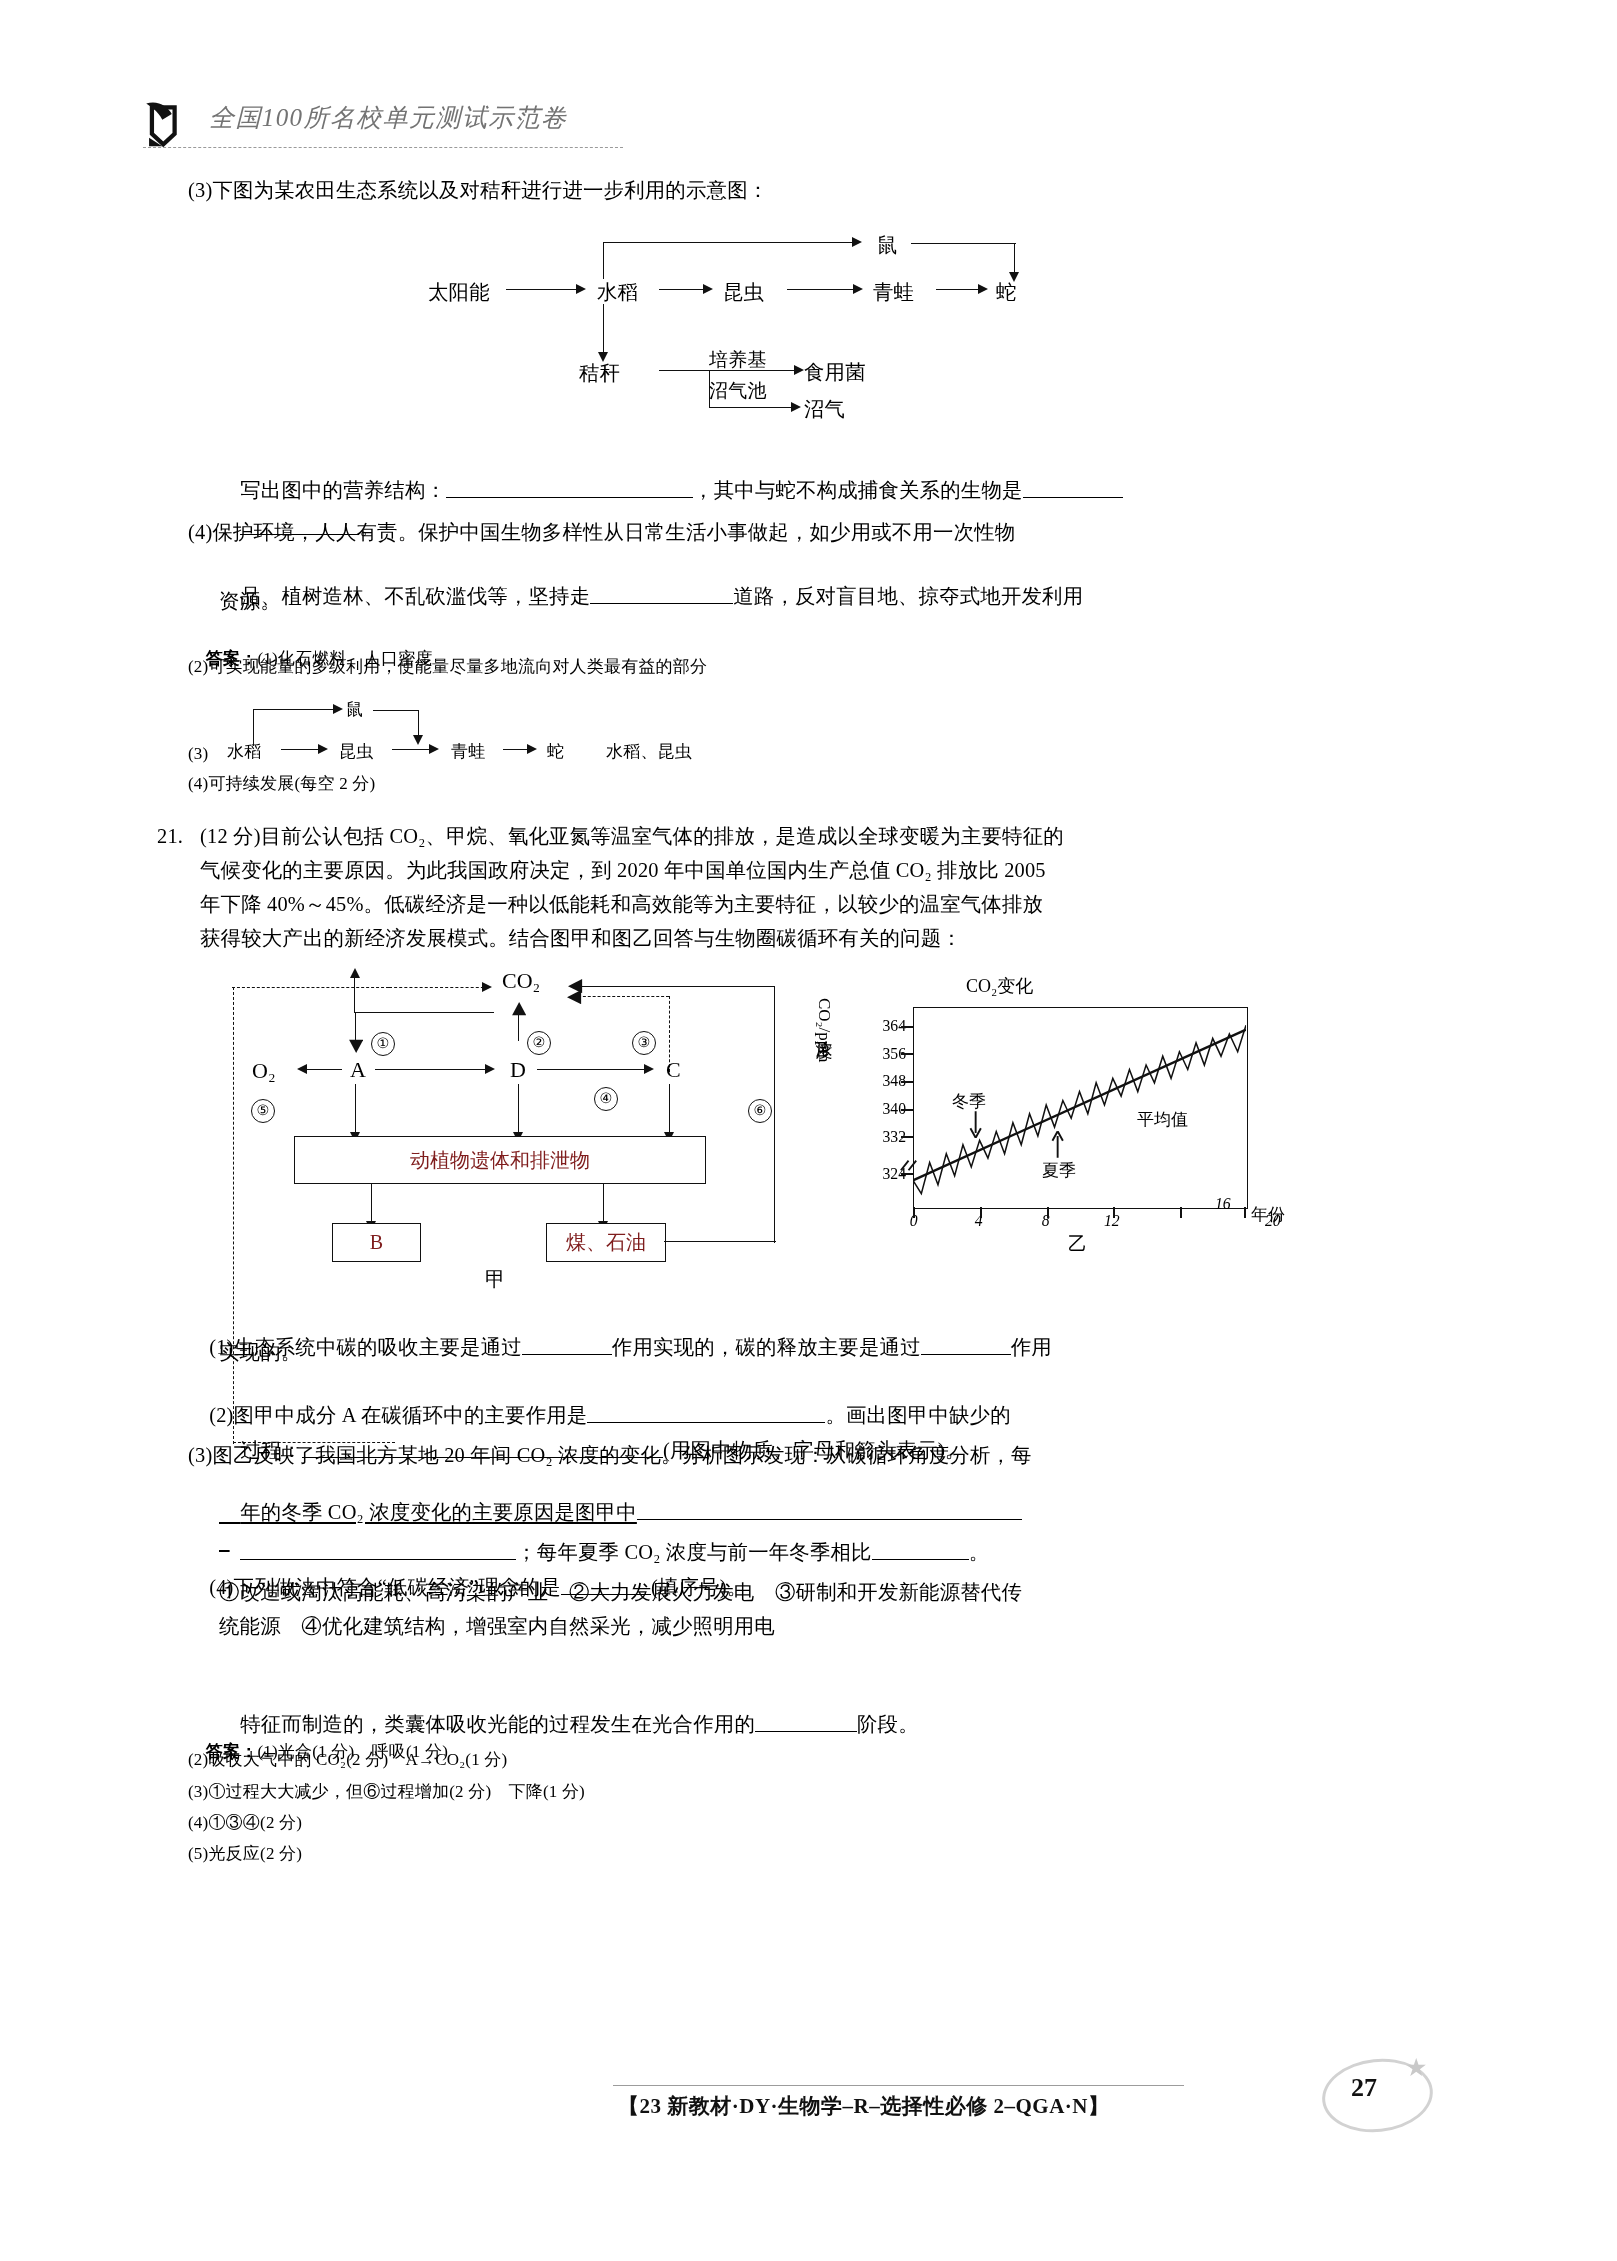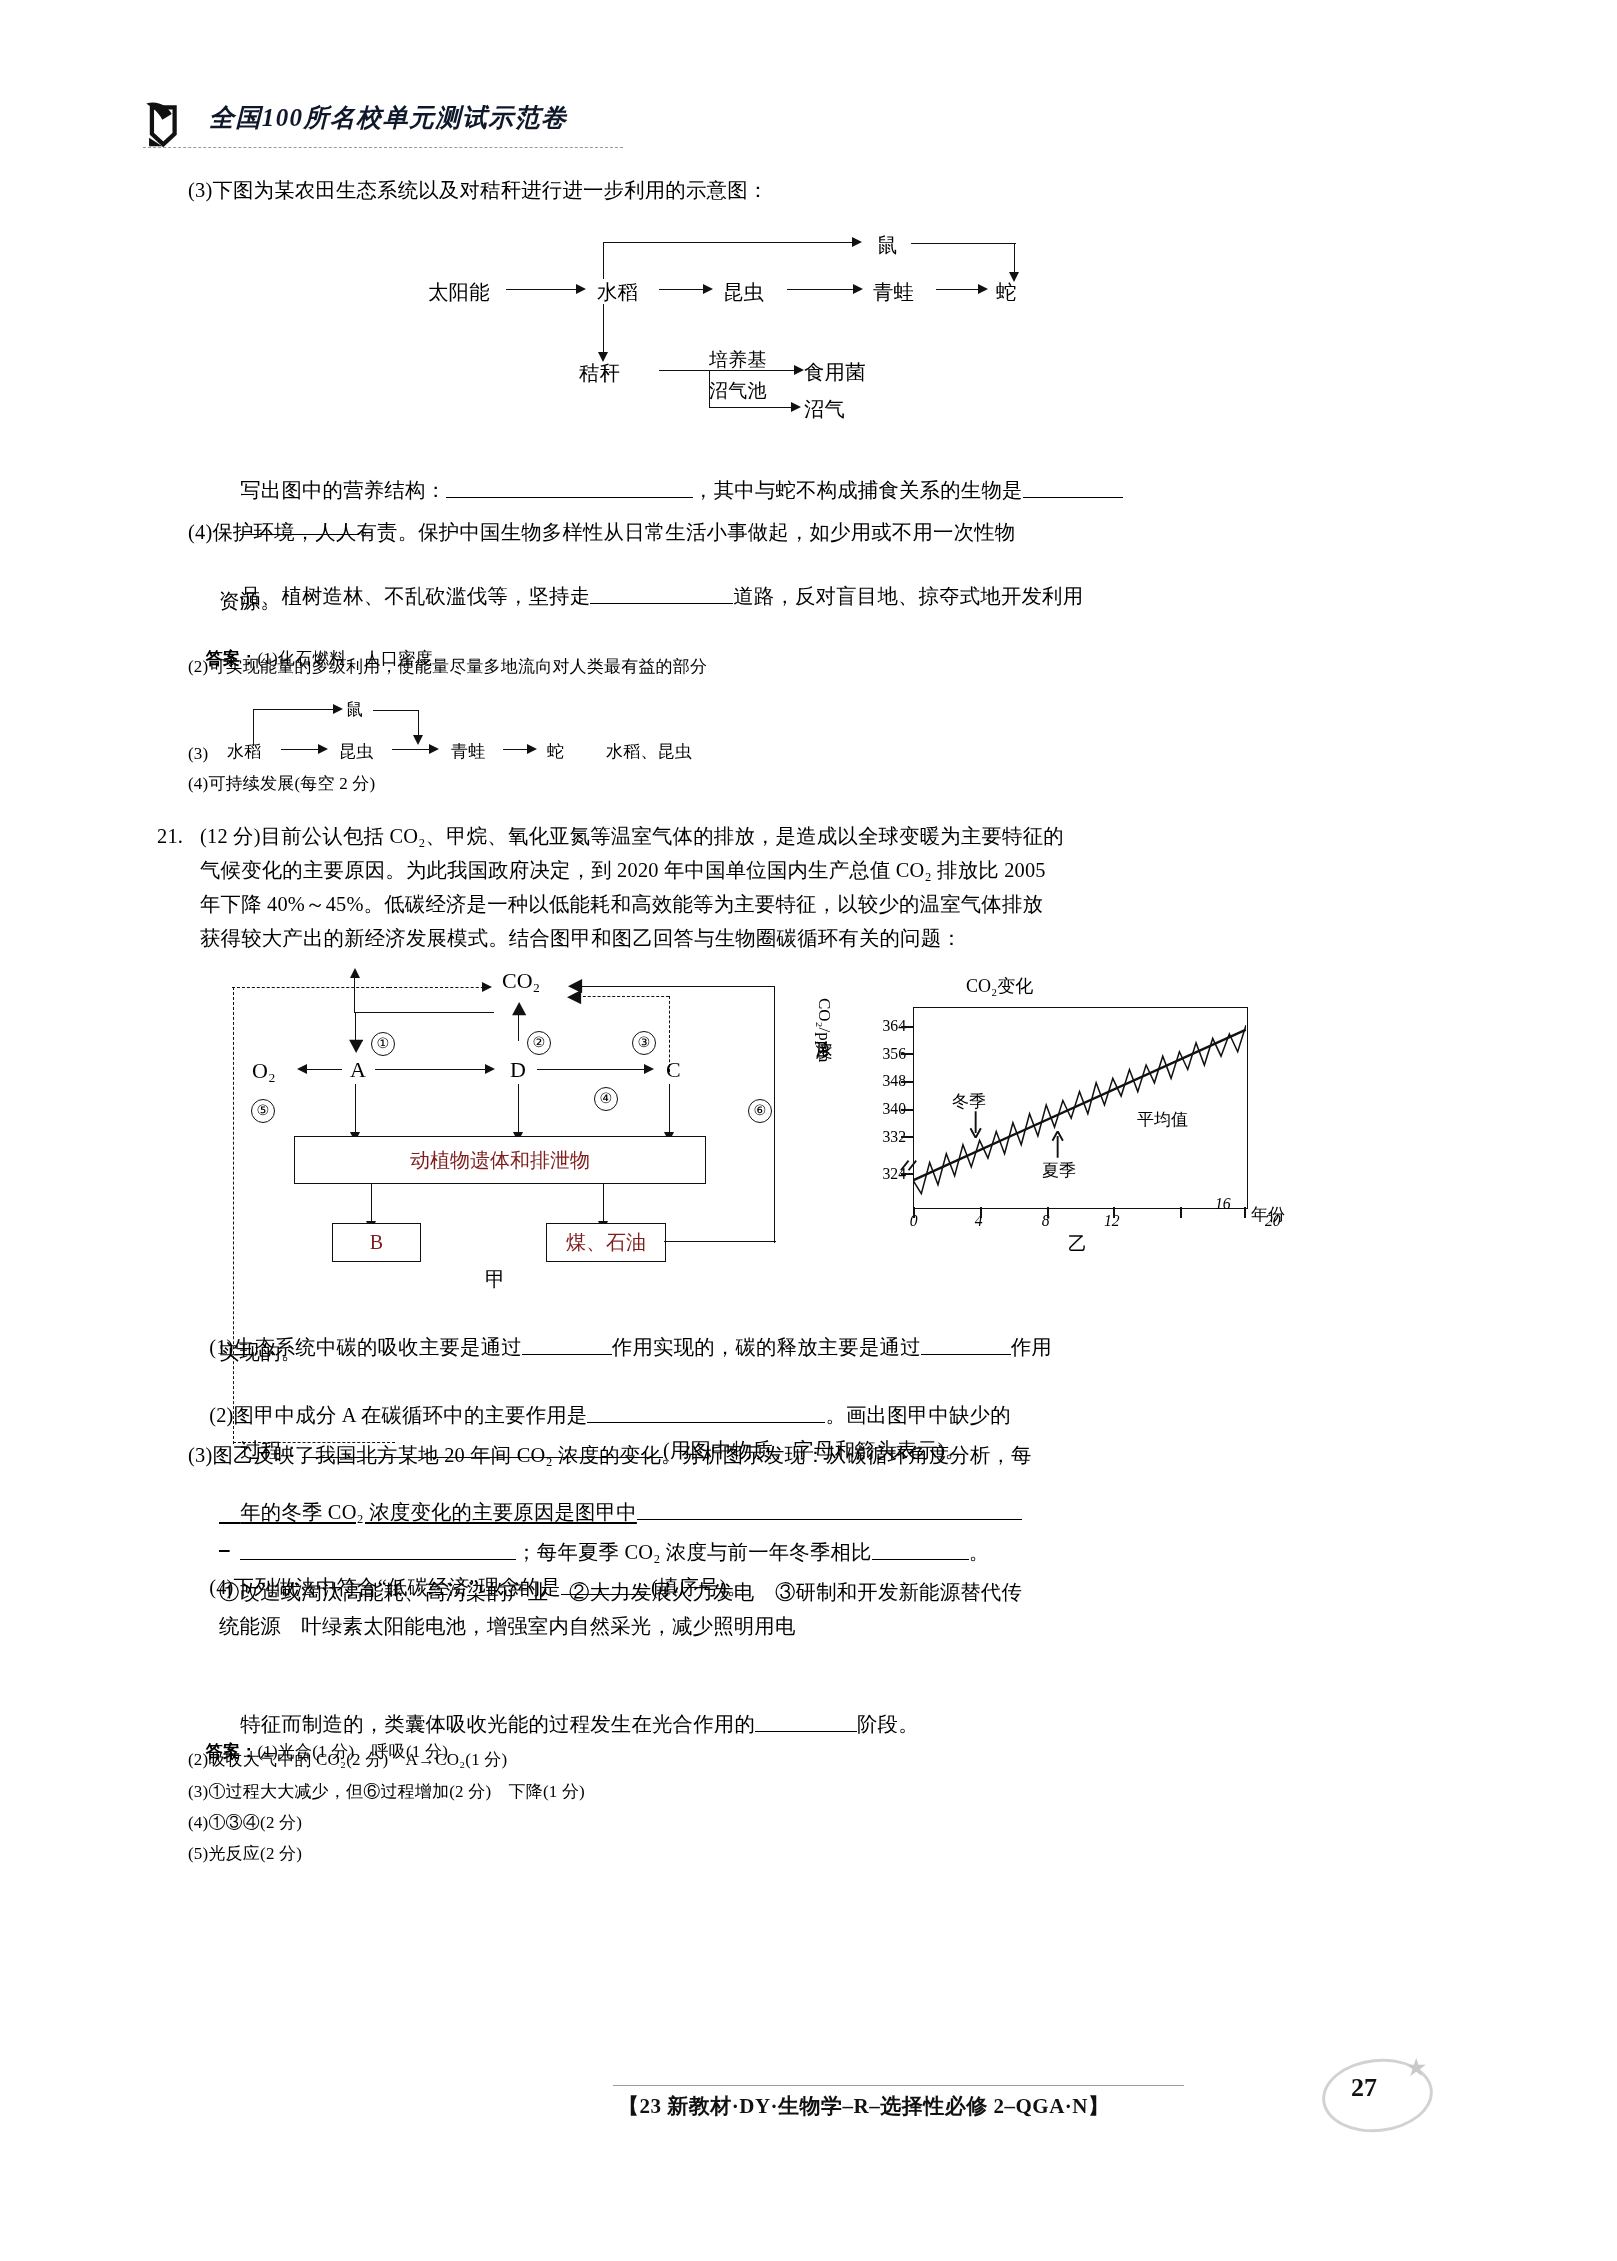--- a/index.html
+++ b/index.html
@@ -5,22 +5,22 @@
   html,body{margin:0;padding:0;background:#f0f0f0;}
   body{font-family:"Liberation Serif","DejaVu Serif",serif;}
   .page{position:relative;width:1617px;height:2261px;background:#fff;overflow:hidden;}
   .sheet{position:absolute;left:0;top:0;width:1617px;height:2261px;background:#fff;}
 
   
   .sidebar{position:absolute;left:1313px;top:0;width:305px;height:2261px;}
 
   
   .brand{position:absolute;left:143px;top:97px;width:428px;height:52px;}
-  .brandtext{position:absolute;left:67px;top:3.8px;font-size:25px;font-weight:700;
-     font-style:italic;letter-spacing:1.4px;color:#0f172a;font-family:"Liberation Serif",serif;white-space:nowrap;}
+  .brandtext{position:absolute;left:67px;top:3.8px;font-size:25px;font-weight:400;
+     font-style:italic;letter-spacing:1.4px;color:#737373;font-family:"Liberation Serif",serif;white-space:nowrap;}
   .brandline{position:absolute;left:143px;top:147px;width:480px;border-top:1.4px dashed #9a9a9a;}
 
   
   .t{position:absolute;color:#000;white-space:pre;font-family:"Liberation Serif","DejaVu Serif",serif;}
   .body-q{font-size:20.4px;line-height:1.38;letter-spacing:0.2px;}
   .body-a{font-size:17px;line-height:1.38;letter-spacing:0.2px;}
   .blk{font-weight:700;}
 
   .ul{display:inline-block;border-bottom:1.4px solid #000;vertical-align:baseline;height:1.05em;}
 
@@ -298,21 +298,21 @@
     <span>年的冬季 CO₂ 浓度变化的主要原因是图甲中</span><span class="ul" style="width:385px;"></span>
   </div>
   <div class="t body-q" style="left:219px;top:1509px;">
     <span class="ul" style="width:276px;"></span><span>；每年夏季 CO₂ 浓度与前一年冬季相比</span><span class="ul" style="width:97px;"></span><span>。</span>
   </div>
 
   <div class="t body-q" style="left:188px;top:1544px;">
     <span>(4)下列做法中符合“低碳经济”理念的是</span><span class="ul" style="width:90px;"></span><span>(填序号)。</span>
   </div>
   <div class="t body-q" style="left:219px;top:1578px;">①改造或淘汰高能耗、高污染的产业　②大力发展火力发电　③研制和开发新能源替代传</div>
-  <div class="t body-q" style="left:219px;top:1612px;">统能源　叶绿素太阳能电池，增强室内自然采光，减少照明用电</div>
+  <div class="t body-q" style="left:219px;top:1612px;">统能源　④优化建筑结构，增强室内自然采光，减少照明用电</div>
 
   <div class="t body-q" style="left:219px;top:1681px;">
     <span>特征而制造的，类囊体吸收光能的过程发生在光合作用的</span><span class="ul" style="width:102px;"></span><span>阶段。</span>
   </div>
 
   <div class="t body-a" style="left:188px;top:1717px;">
     <span class="blk">答案：</span><span>(1)光合(1 分)　呼吸(1 分)</span>
   </div>
   <div class="t body-a" style="left:188px;top:1748px;">(2)吸收大气中的 CO₂(2 分)　A→CO₂(1 分)</div>
   <div class="t body-a" style="left:188px;top:1780px;">(3)①过程大大减少，但⑥过程增加(2 分)　下降(1 分)</div>

